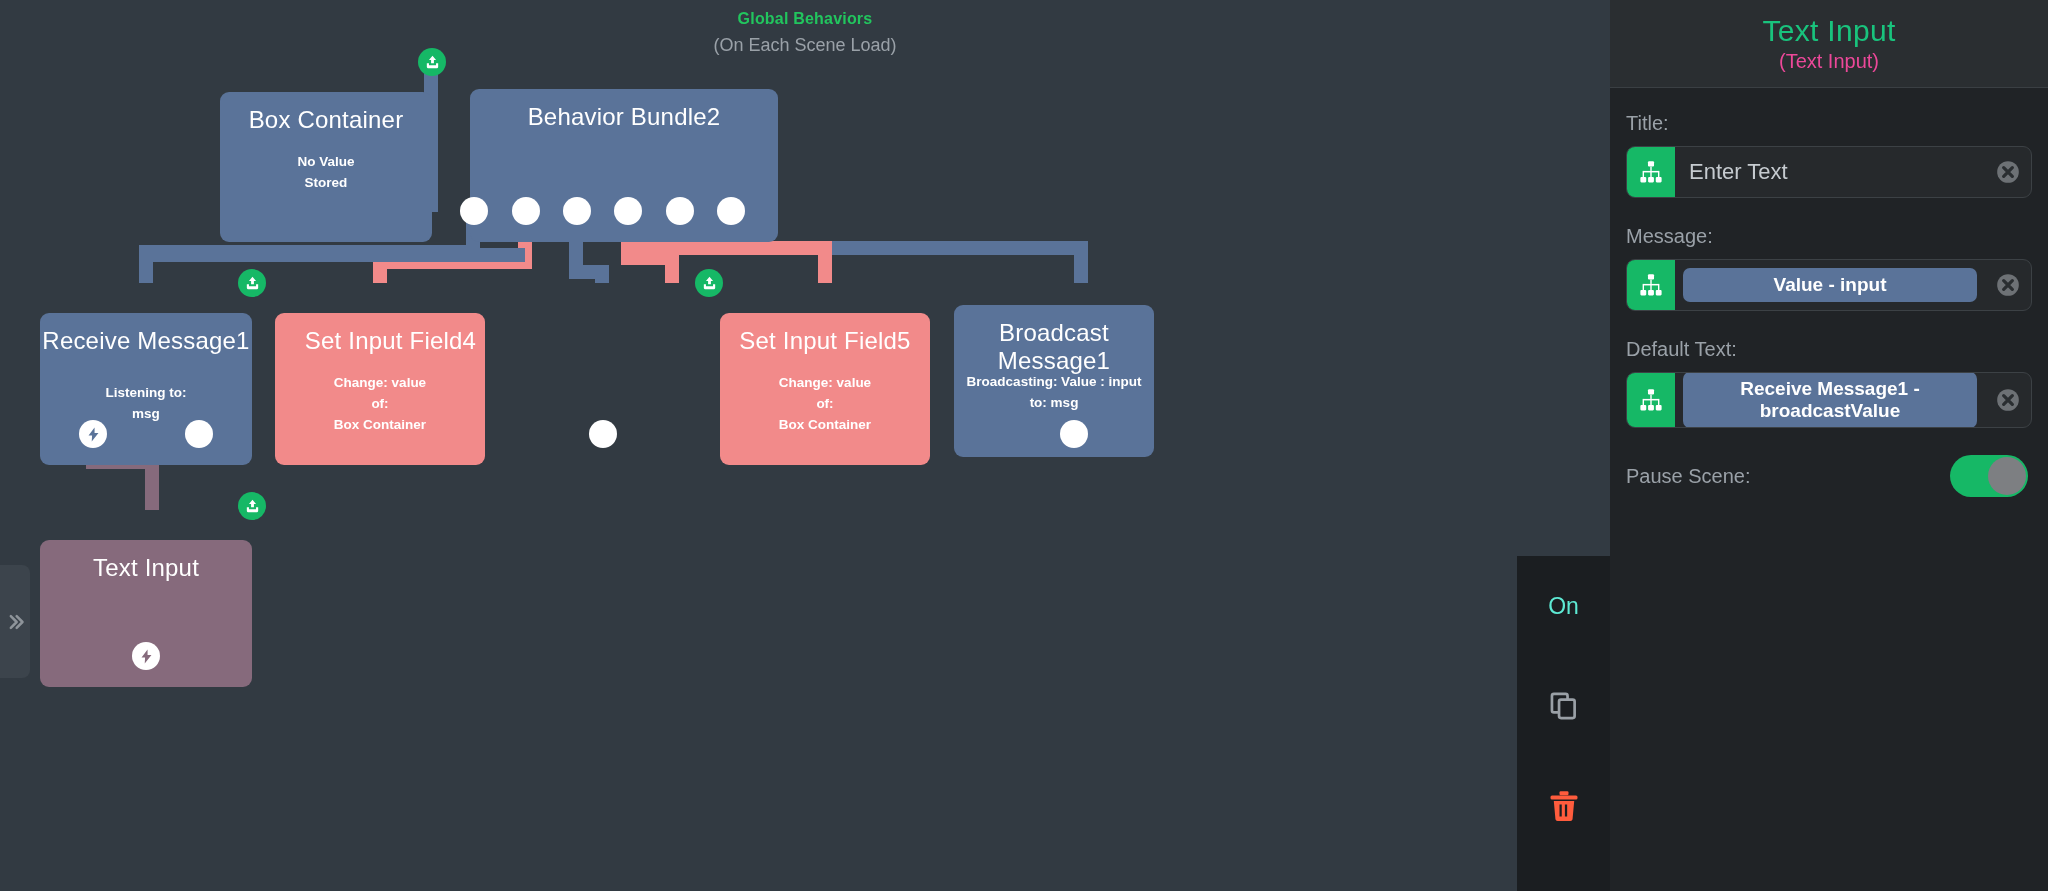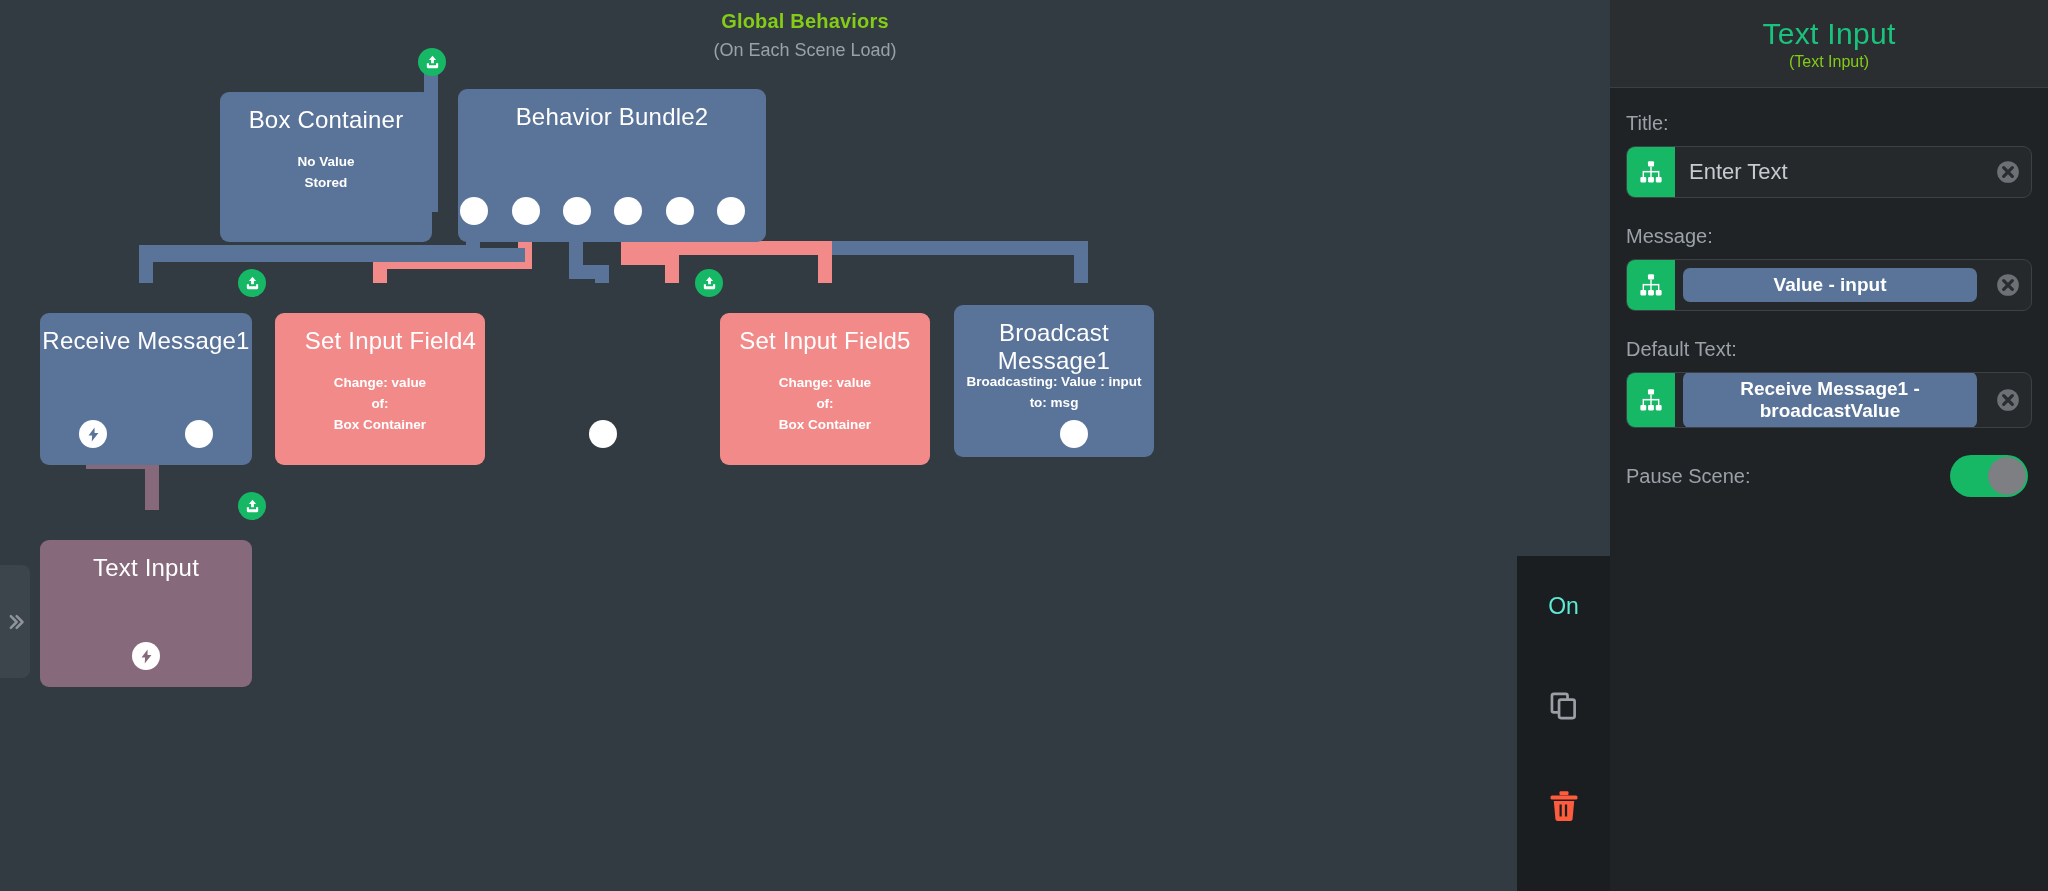--- a/index.html
+++ b/index.html
@@ -20,21 +20,21 @@
     overflow: hidden;
   }
 
   
   .canvas-header {
     position: absolute; left: 0; top: 10px;
     width: 1610px; text-align: center;
     pointer-events: none;
   }
   .canvas-header .ch-title {
-    color: #84cc16; font-size: 20px; font-weight: bold;
+    color: #22c55e; font-size: 16px; font-weight: bold;
     letter-spacing: .2px;
   }
   .canvas-header .ch-sub {
     color: #9aa1a8; font-size: 18px; margin-top: 7px;
   }
 
   
   #wires { position: absolute; left: 0; top: 0; width: 1610px; height: 891px; }
 
   
@@ -131,21 +131,21 @@
     height: 88px;
     background: #2a2e31;
     border-bottom: 1px solid #3a3f43;
     display: flex; flex-direction: column;
     align-items: center; justify-content: center;
   }
   .panel-head .ph-title {
     color: #19c37d; font-size: 30px; font-weight: 400; letter-spacing: .3px;
   }
   .panel-head .ph-sub {
-    color: #84cc16; font-size: 16px; margin-top: 2px;
+    color: #ec4899; font-size: 20px; margin-top: 2px;
   }
   .panel-body { padding: 24px 16px 0 16px; }
 
   .field-label {
     color: #9aa1a8; font-size: 20px;
     margin-bottom: 11px;
   }
   .field-row {
     display: flex; align-items: stretch;
     border: 1px solid #3c4145;
@@ -251,33 +251,35 @@
       <div class="node-body body-abs" style="top:60px;">No Value
 Stored</div>
     </div>
     <div class="badge-upload" style="left:418px; top:48px;">
       <svg viewBox="0 0 24 24" fill="#ffffff" aria-hidden="true">
         <path d="M12 2.5 L17 8.5 H14 V13 H10 V8.5 H7 Z"></path>
         <path d="M4 13 v5.5 a1.5 1.5 0 0 0 1.5 1.5 h13 a1.5 1.5 0 0 0 1.5 -1.5 V13 h-3 v3 H7 v-3 Z"></path>
       </svg>
     </div>
 
-    <div class="node blue" style="left:458px; top:59px; width:308px; height:153px;">
+    <div class="node blue" style="left:470px; top:59px; width:308px; height:153px;">
       <div class="node-title">Behavior Bundle2</div>
     </div>
 
     <div class="port" style="left:460px; top:197px;"></div>
     <div class="port" style="left:512px; top:197px;"></div>
     <div class="port" style="left:563px; top:197px;"></div>
     <div class="port" style="left:614px; top:197px;"></div>
     <div class="port" style="left:666px; top:197px;"></div>
     <div class="port" style="left:717px; top:197px;"></div>
 
     <div class="node blue" style="left:40px; top:283px; width:212px; height:152px;">
       <div class="node-title">Receive Message1</div>
+      <div class="node-body body-abs" style="top:70px;">Listening to:
+msg</div>
     </div>
     <div class="badge-upload" style="left:238px; top:269px;">
       <svg viewBox="0 0 24 24" fill="#ffffff" aria-hidden="true">
         <path d="M12 2.5 L17 8.5 H14 V13 H10 V8.5 H7 Z"></path>
         <path d="M4 13 v5.5 a1.5 1.5 0 0 0 1.5 1.5 h13 a1.5 1.5 0 0 0 1.5 -1.5 V13 h-3 v3 H7 v-3 Z"></path>
       </svg>
     </div>
     <div class="port bolt" style="left:79px; top:420px;">
       <svg viewBox="0 0 24 24" fill="#5a7399" aria-hidden="true">
         <path d="M13.5 2 L5 13.5 h5 L9.5 22 L19 10 h-5.5 Z"></path>

